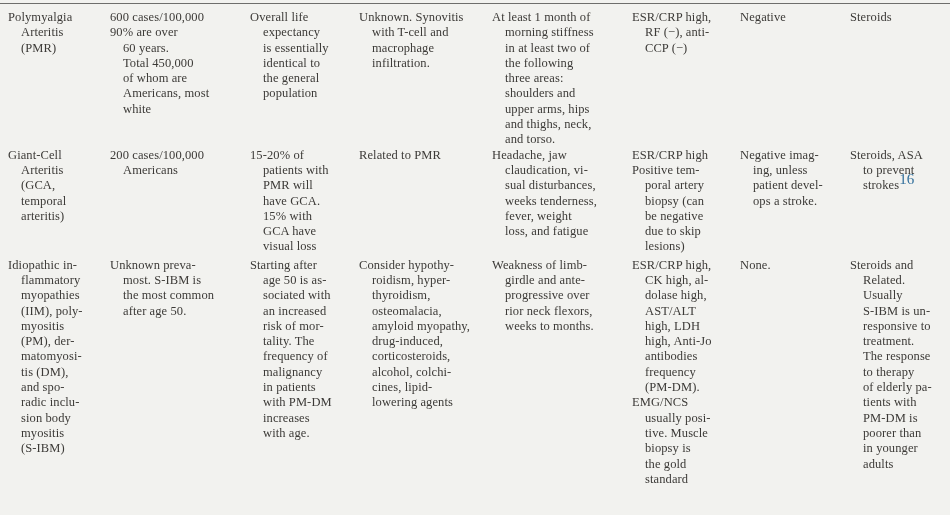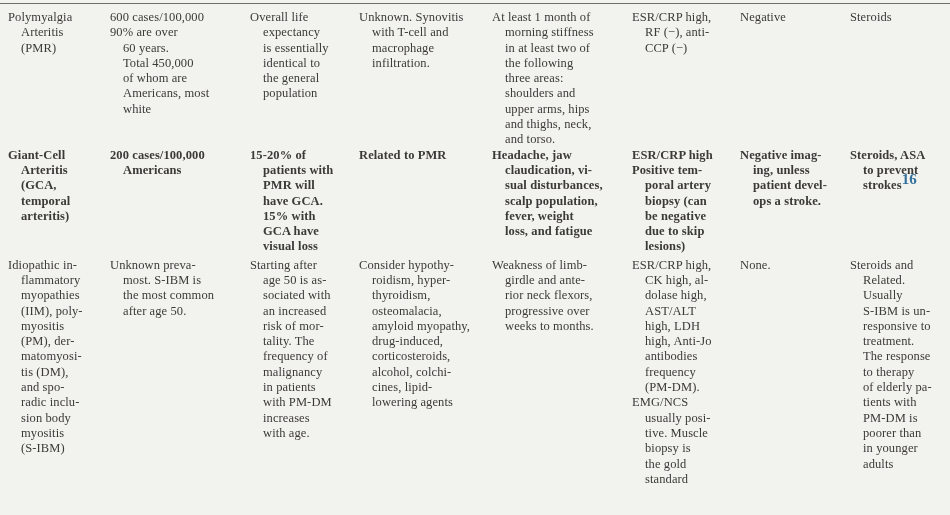--- a/index.html
+++ b/index.html
@@ -17,21 +17,21 @@
     background: var(--rule, #6e6e6c);
   }
   .diseases-table {
     position: absolute; left: 8px; top: 10px; width: 942px;
   }
   .row {
     display: grid;
     grid-template-columns: 102px 140px 109px 133px 140px 108px 110px 100px;
     align-items: start;
   }
-  .row.r2 { min-height: 110px; font-weight: bold; }
+  .row.r2 { min-height: 110px; }
   .cell { padding-right: 8px; }
   .line {
     font-size: 12.5px;
     line-height: 15.3px;
     white-space: nowrap;
     letter-spacing: 0.1px;
   }
   .line.cont { padding-left: 13px; }
   sup.footnote-ref {
     color: var(--link, #33709c);
@@ -118,21 +118,21 @@
         <div class="line cont">GCA have</div>
         <div class="line cont">visual loss</div>
       </div>
       <div class="cell">
         <div class="line">Related to PMR</div>
       </div>
       <div class="cell">
         <div class="line">Headache, jaw</div>
         <div class="line cont">claudication, vi-</div>
         <div class="line cont">sual disturbances,</div>
-        <div class="line cont">scalp population,</div>
+        <div class="line cont">weeks tenderness,</div>
         <div class="line cont">fever, weight</div>
         <div class="line cont">loss, and fatigue</div>
       </div>
       <div class="cell">
         <div class="line">ESR/CRP high</div>
         <div class="line">Positive tem-</div>
         <div class="line cont">poral artery</div>
         <div class="line cont">biopsy (can</div>
         <div class="line cont">be negative</div>
         <div class="line cont">due to skip</div>
@@ -194,22 +194,22 @@
         <div class="line cont">amyloid myopathy,</div>
         <div class="line cont">drug-induced,</div>
         <div class="line cont">corticosteroids,</div>
         <div class="line cont">alcohol, colchi-</div>
         <div class="line cont">cines, lipid-</div>
         <div class="line cont">lowering agents</div>
       </div>
       <div class="cell">
         <div class="line">Weakness of limb-</div>
         <div class="line cont">girdle and ante-</div>
+        <div class="line cont">progressive over</div>
         <div class="line cont">rior neck flexors,</div>
-        <div class="line cont">progressive over</div>
         <div class="line cont">weeks to months.</div>
       </div>
       <div class="cell">
         <div class="line">ESR/CRP high,</div>
         <div class="line cont">CK high, al-</div>
         <div class="line cont">dolase high,</div>
         <div class="line cont">AST/ALT</div>
         <div class="line cont">high, LDH</div>
         <div class="line cont">high, Anti-Jo</div>
         <div class="line cont">antibodies</div>

